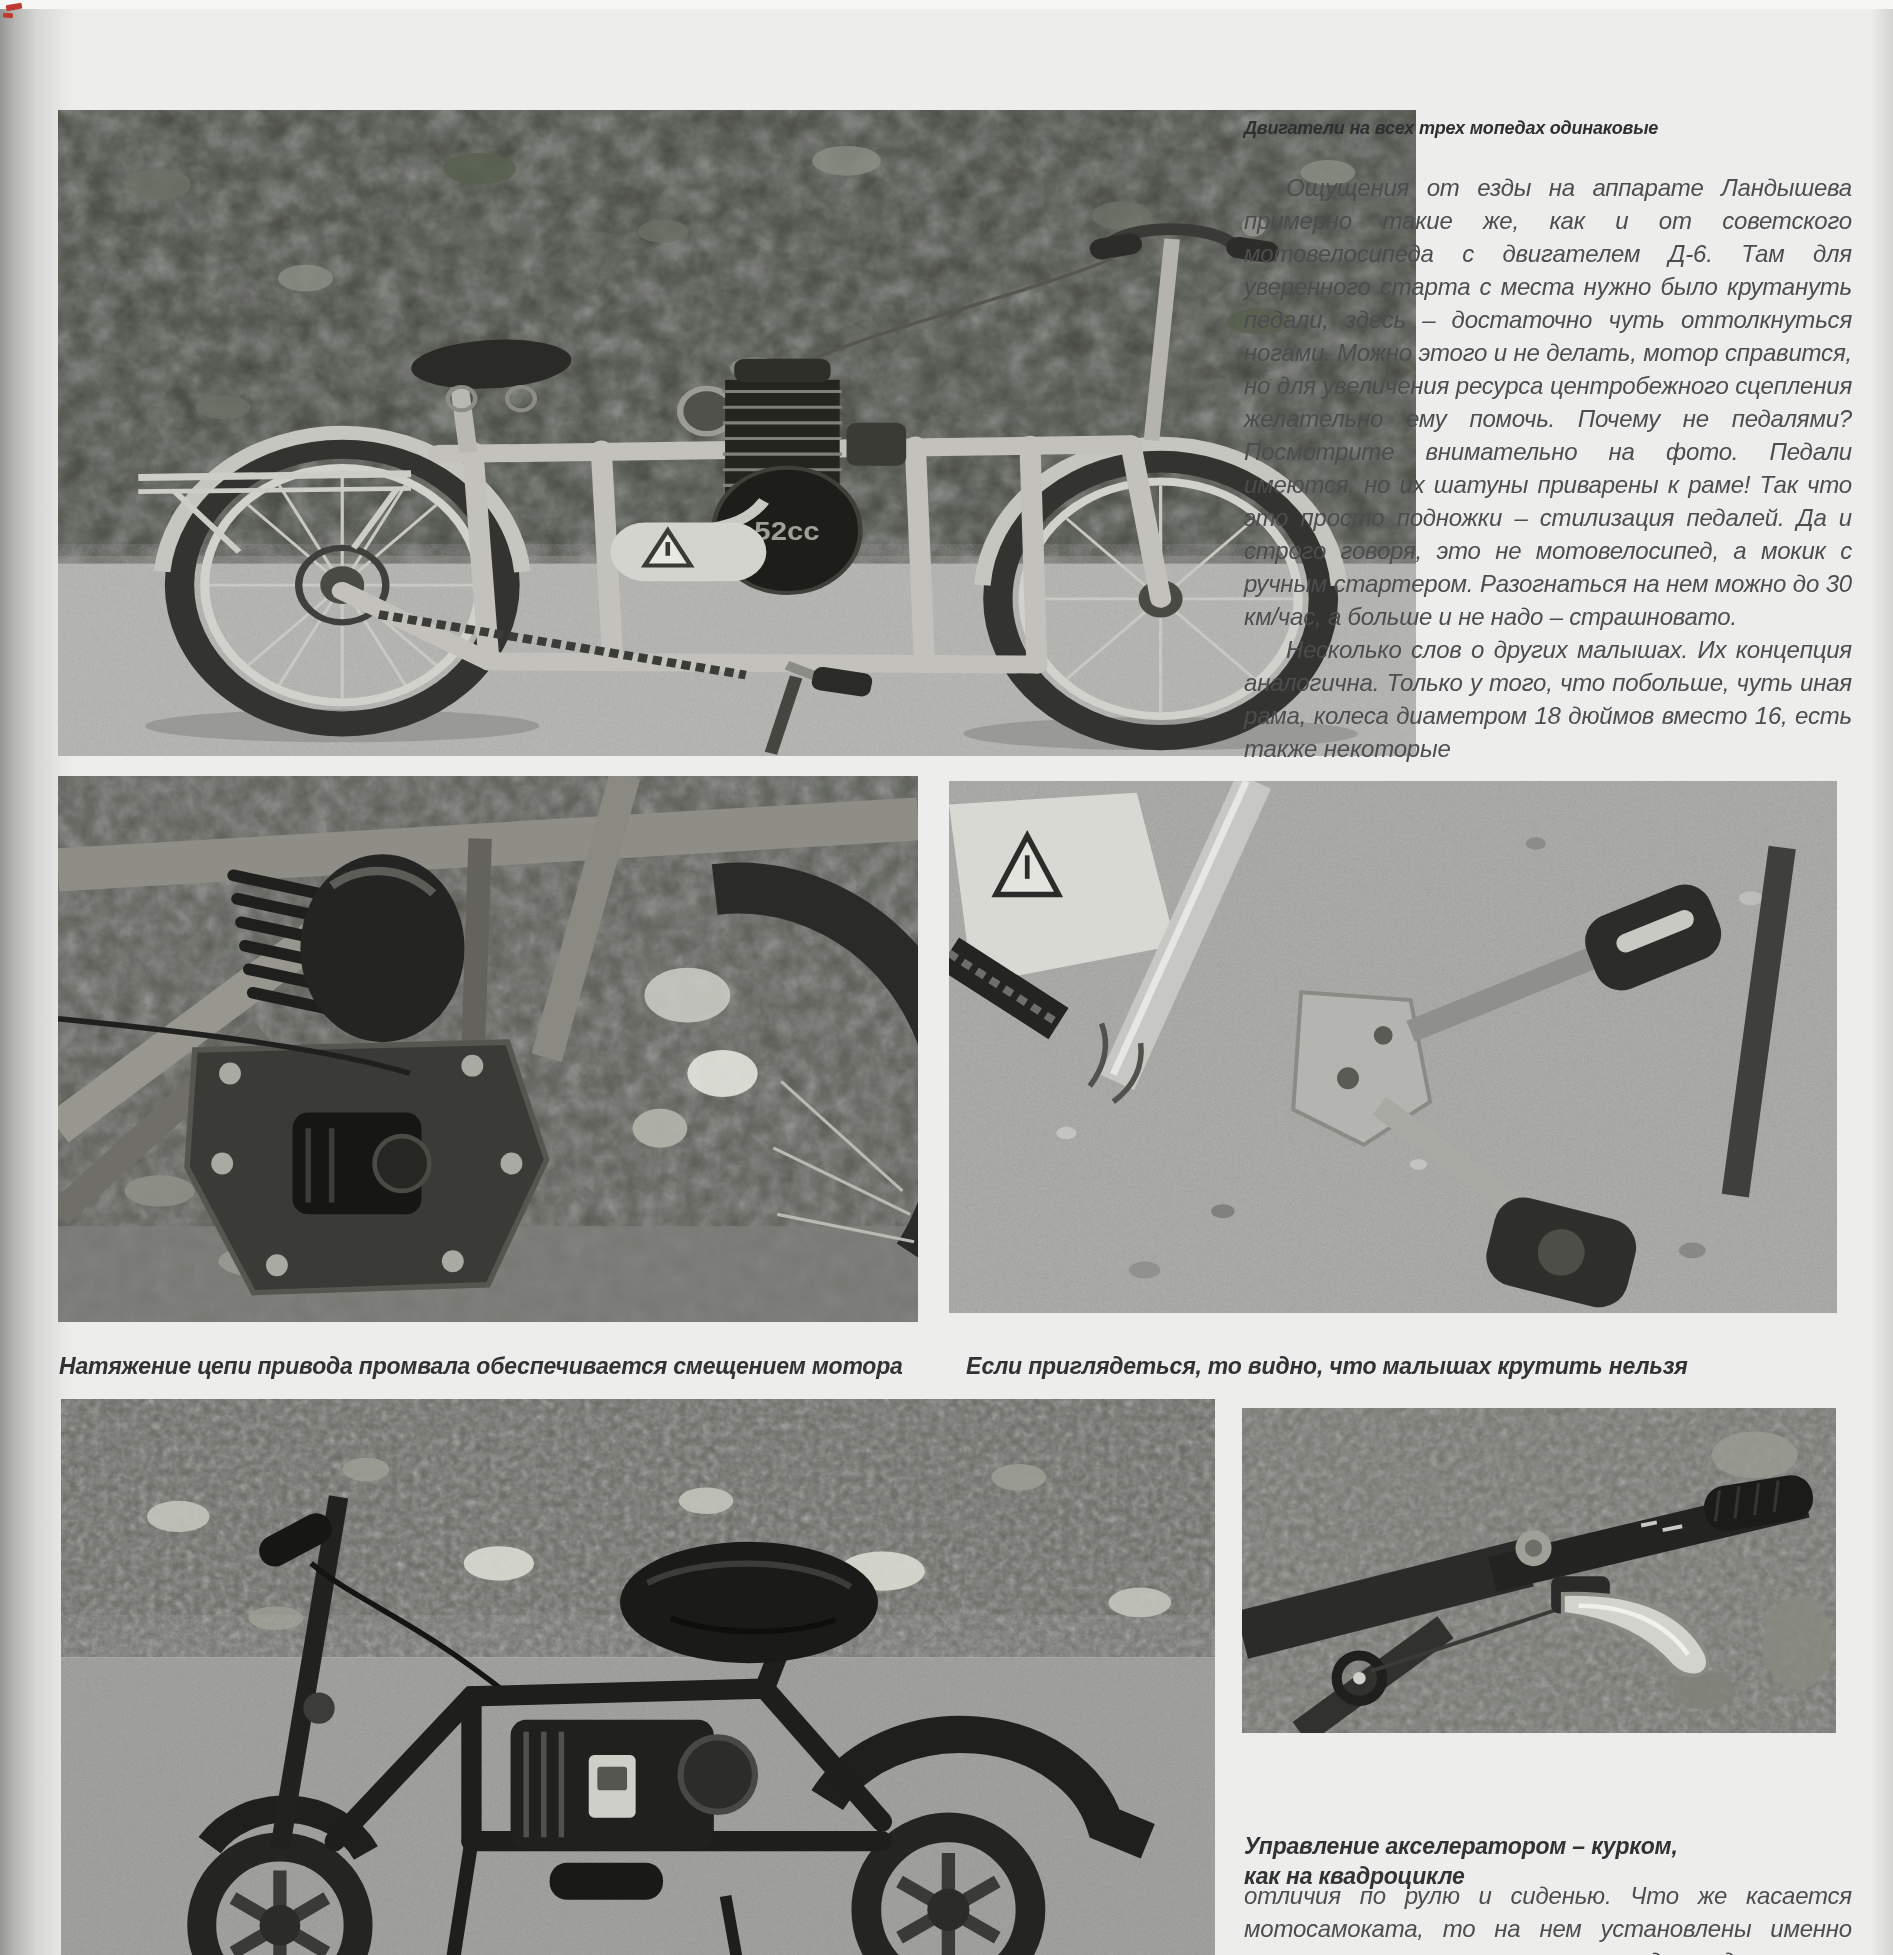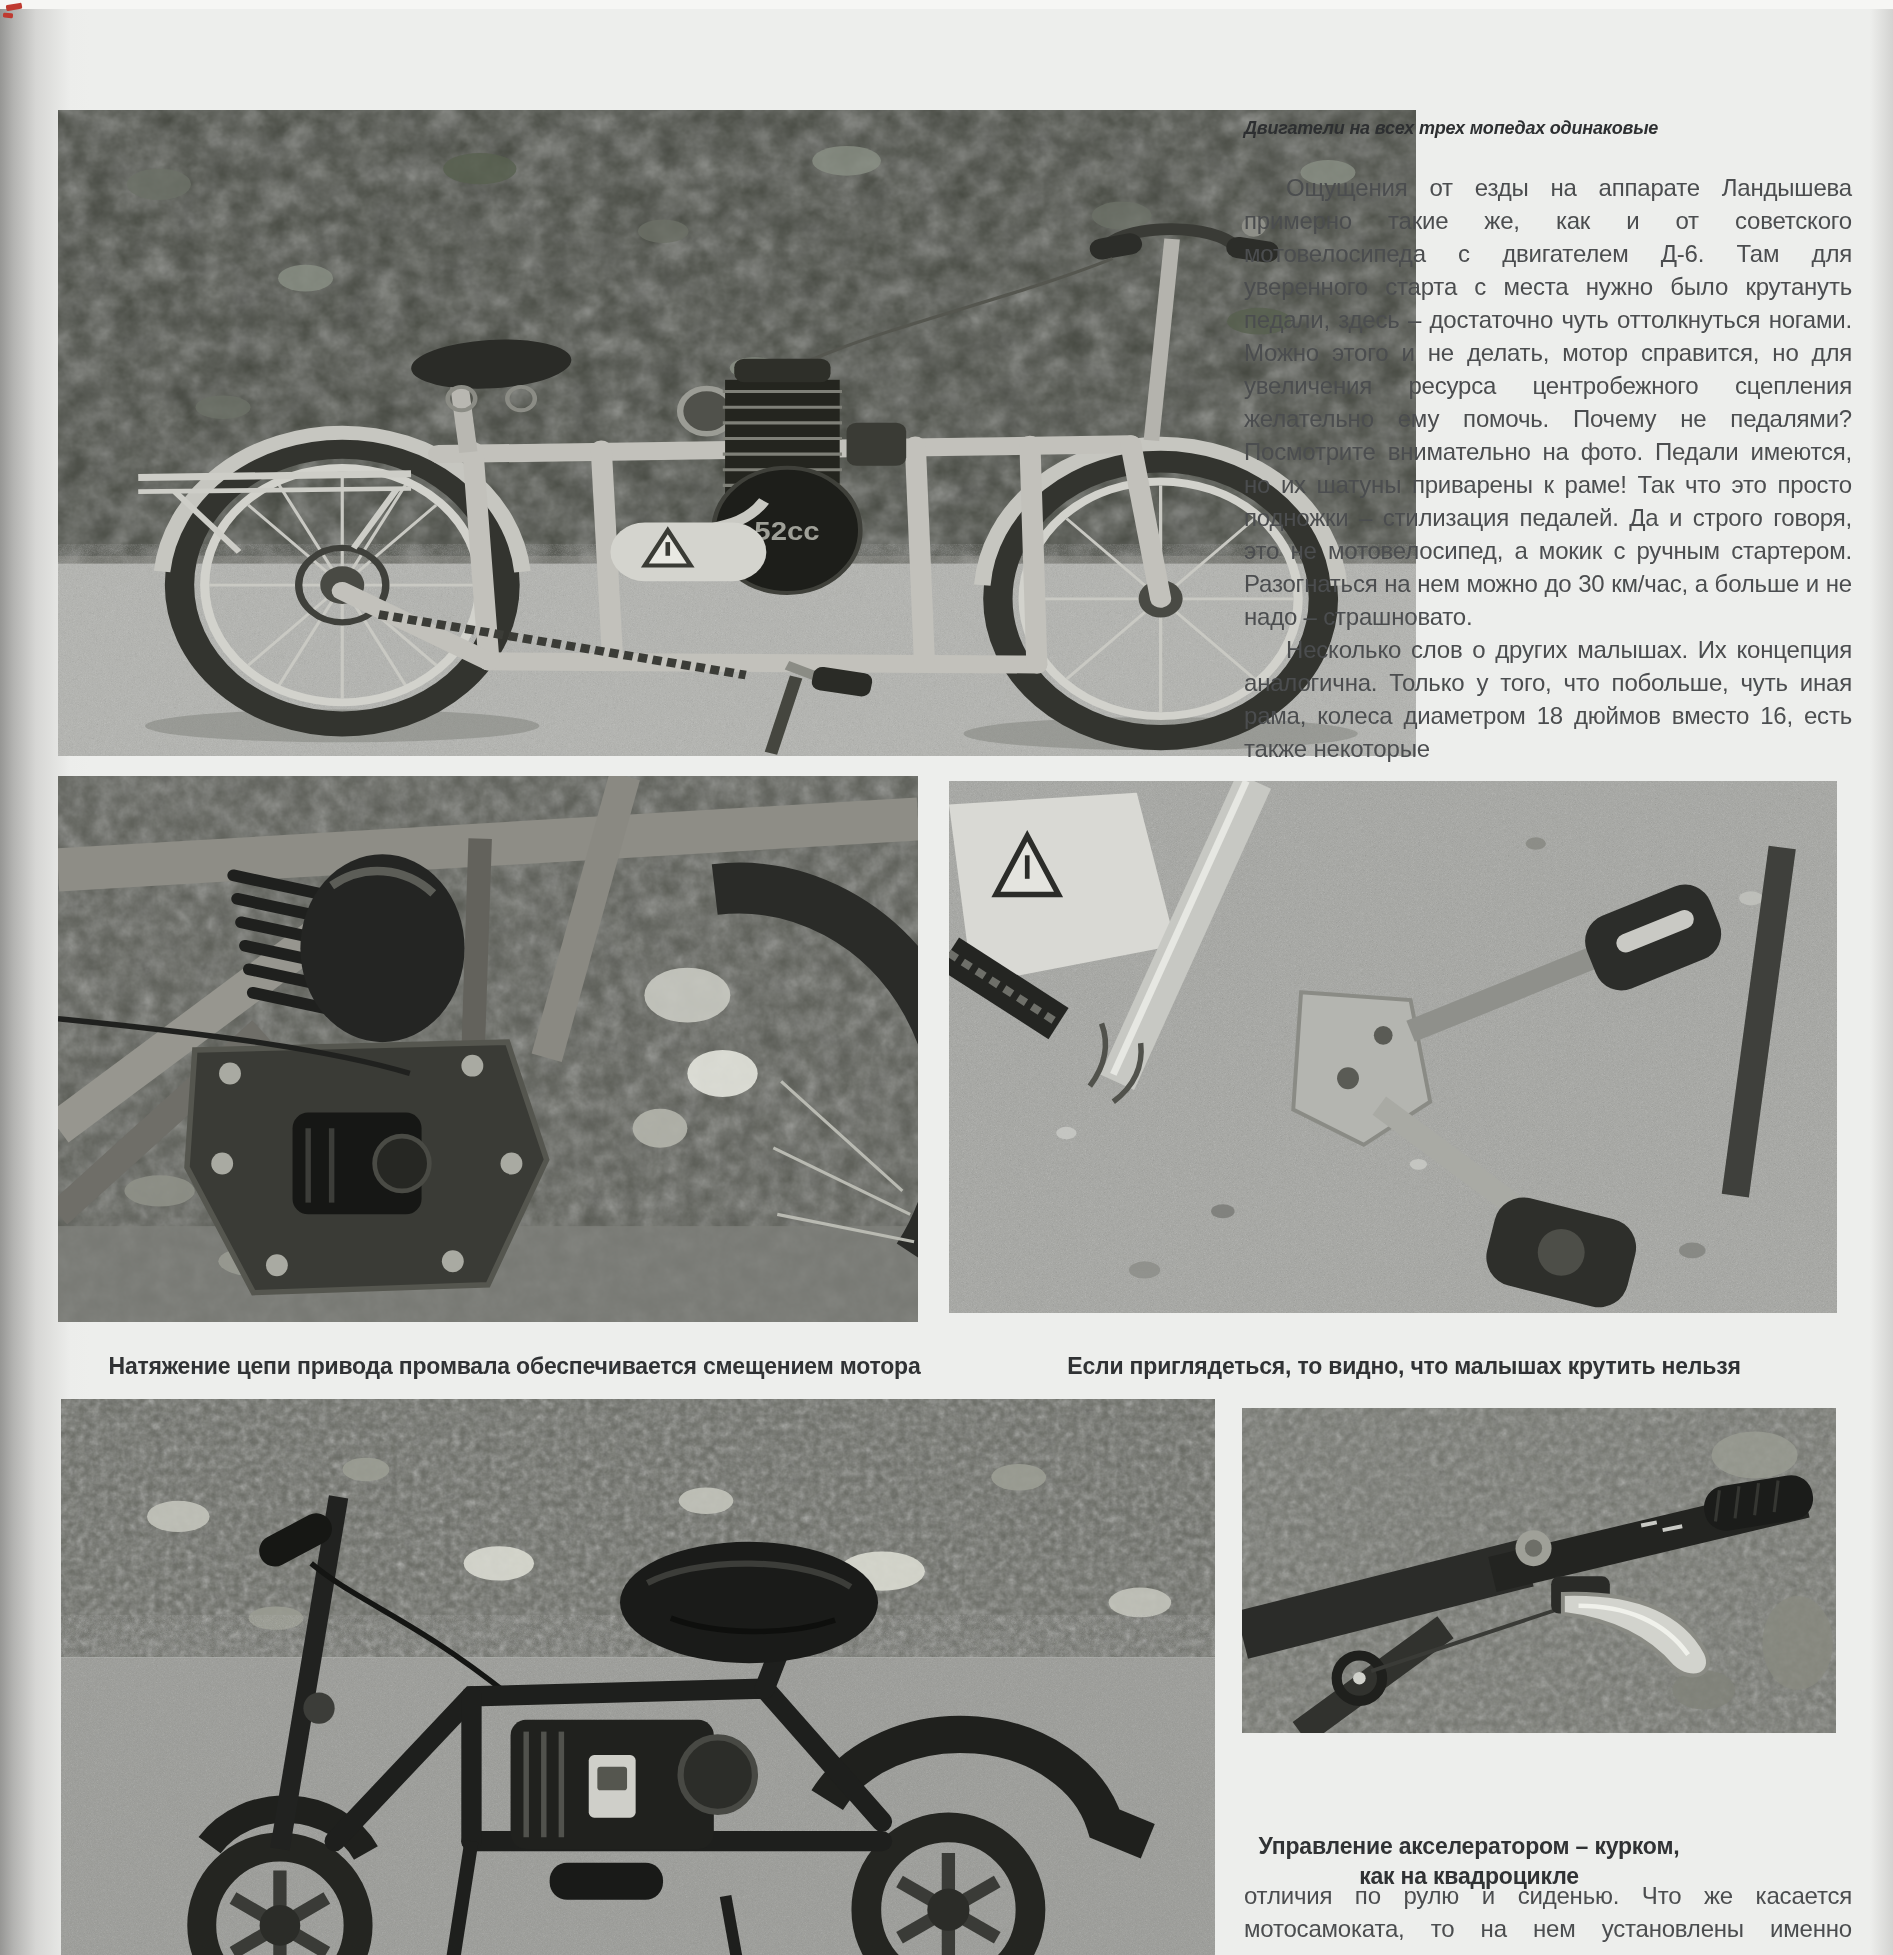--- a/index.html
+++ b/index.html
@@ -13,27 +13,27 @@
   .gutter-left{left:0;top:0;width:90px;height:2633px;
     background:linear-gradient(90deg,#969694 0%,#b3b3b1 15%,#d6d6d4 40%,#ecedeb 78%,rgba(237,238,236,0) 100%);}
   .edge-right{right:0;top:0;width:23.5px;height:2633px;
     background:linear-gradient(270deg,#d3d3d1 0%,rgba(237,238,236,0) 100%);}
   .edge-top{left:0;top:0;width:1893px;height:9.4px;background:#f6f6f4;}
   .red-mark{background:#bf3a30;border-radius:1.6px;}
   
   .body-text{
     font-size:24px;line-height:33px;color:#4b4d4f;text-align:justify;
     letter-spacing:-0.2px;
+    font-style:italic;
   }
   .body-text p{margin:0;}
   .body-text p.ind{text-indent:42px;}
   .caption{
-    font-size:23px;line-height:30px;font-weight:bold;color:#303234;
+    font-size:23px;line-height:30px;font-weight:bold;font-style:italic;color:#303234;
     letter-spacing:-0.2px;
-    text-align:center;
   }
   .heading{
     font-size:18px;line-height:30.5px;font-weight:bold;font-style:italic;color:#2d2f31;
     letter-spacing:-0.2px;white-space:nowrap;
   }
   svg{display:block;width:100%;height:100%;}
 </style>
 </head>
 <body>
 

